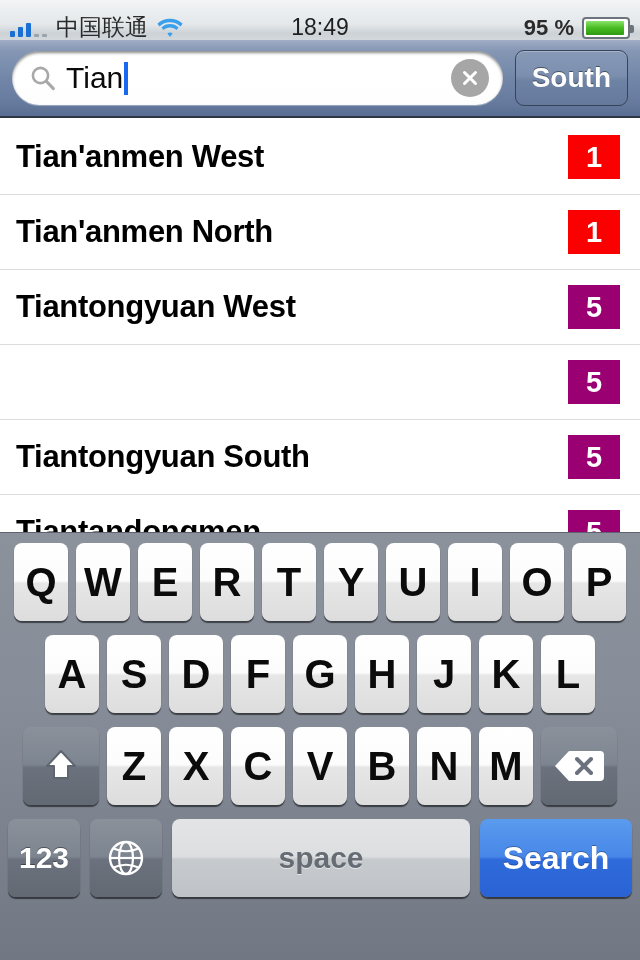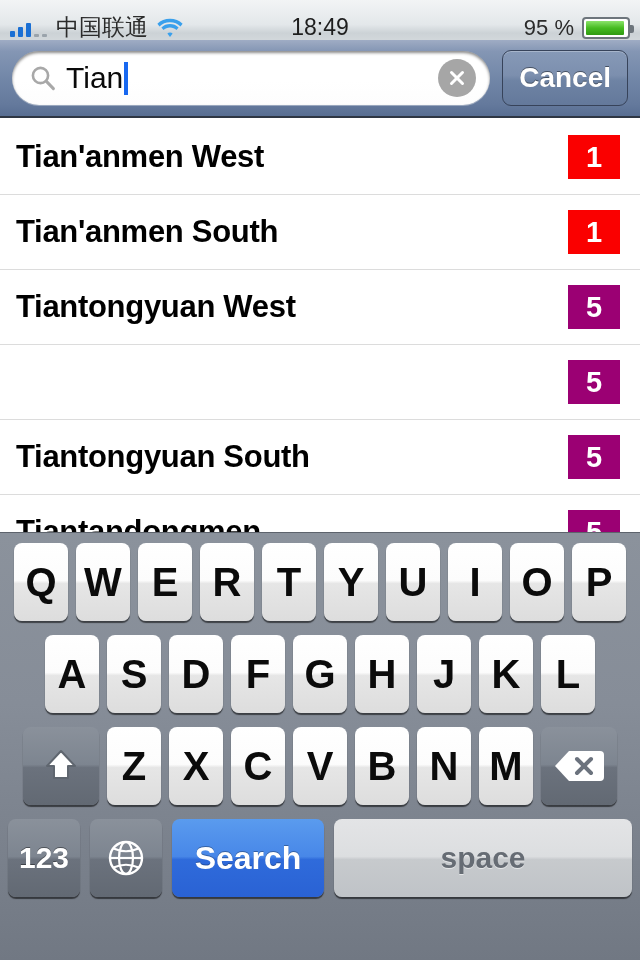--- a/index.html
+++ b/index.html
@@ -49,21 +49,21 @@
     font-family: "DejaVu Sans", sans-serif;
   }
   #wifi-icon { width: 26px; height: 20px; display: block; }
   #clock-label {
     font-size: 23px;
     font-weight: normal;
     color: #1e1e1e;
   }
   #battery-percent {
     font-size: 22px;
-    font-weight: normal;
+    font-weight: bold;
     color: #2b2b2b;
   }
   #battery-icon {
     position: relative;
     width: 48px; height: 22px;
     border: 2px solid #6d757c;
     border-radius: 4px;
     box-sizing: border-box;
     background: #fff;
     padding: 2px;
@@ -299,31 +299,31 @@
       </svg>
       <span id="search-text">Tian</span>
       <span id="text-cursor"></span>
       <div id="clear-button">
         <svg viewBox="0 0 20 20">
           <line x1="4.5" y1="4.5" x2="15.5" y2="15.5" stroke="#fff" stroke-width="3" stroke-linecap="round"></line>
           <line x1="15.5" y1="4.5" x2="4.5" y2="15.5" stroke="#fff" stroke-width="3" stroke-linecap="round"></line>
         </svg>
       </div>
     </div>
-    <div id="cancel-button">Cancel</div>
+    <div id="cancel-button">South</div>
   </div>
 
   <div id="results-list">
 
   <div class="result-row">
         <span class="station-name">Tian'anmen West</span>
         <span class="line-badge" style="background: rgb(250, 0, 0);">1</span>
       </div>
       <div class="result-row">
-        <span class="station-name">Tian'anmen South</span>
+        <span class="station-name">Tian'anmen North</span>
         <span class="line-badge" style="background: rgb(250, 0, 0);">1</span>
       </div>
       <div class="result-row">
         <span class="station-name">Tiantongyuan West</span>
         <span class="line-badge" style="background: rgb(155, 0, 115);">5</span>
       </div>
       <div class="result-row">
         <span class="line-badge" style="background: rgb(155, 0, 115);">5</span>
       </div>
       <div class="result-row">
@@ -391,19 +391,19 @@
       <div class="key key-dark" id="numbers-key">123</div>
       <div class="key key-dark" id="globe-key">
         <svg width="44" height="44" viewBox="0 0 44 44">
           <circle cx="22" cy="22" r="16" fill="none" stroke="#ffffff" stroke-width="2.4"></circle>
           <ellipse cx="22" cy="22" rx="7" ry="16" fill="none" stroke="#ffffff" stroke-width="2.2"></ellipse>
           <line x1="6" y1="22" x2="38" y2="22" stroke="#ffffff" stroke-width="2.2"></line>
           <path d="M9.5 12.5 Q22 18 34.5 12.5" fill="none" stroke="#ffffff" stroke-width="2"></path>
           <path d="M9.5 31.5 Q22 26 34.5 31.5" fill="none" stroke="#ffffff" stroke-width="2"></path>
         </svg>
       </div>
+      <div class="key" id="space-key">space</div>
       <div class="key" id="search-key">Search</div>
-      <div class="key" id="space-key">space</div>
     </div>
 
   </div>
 
 </div>
 
 </body></html>

